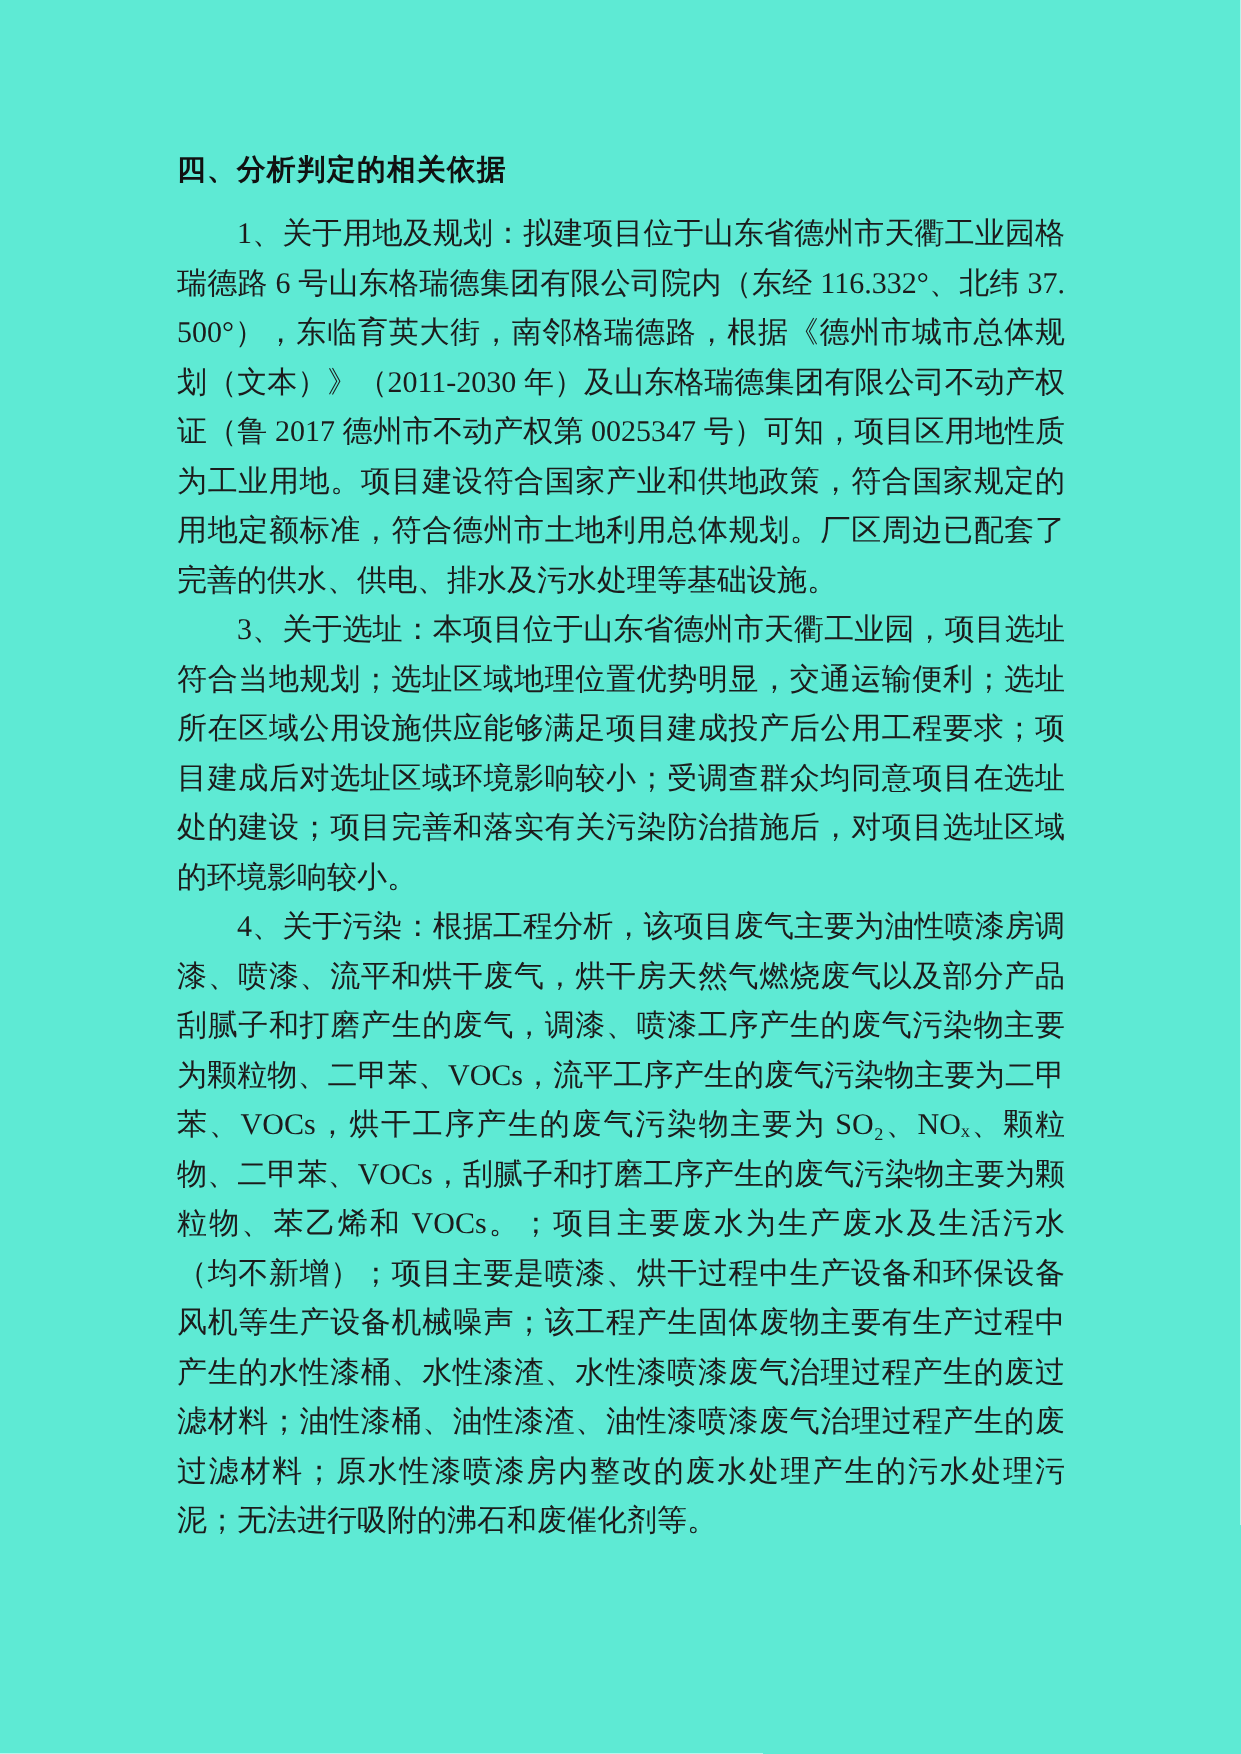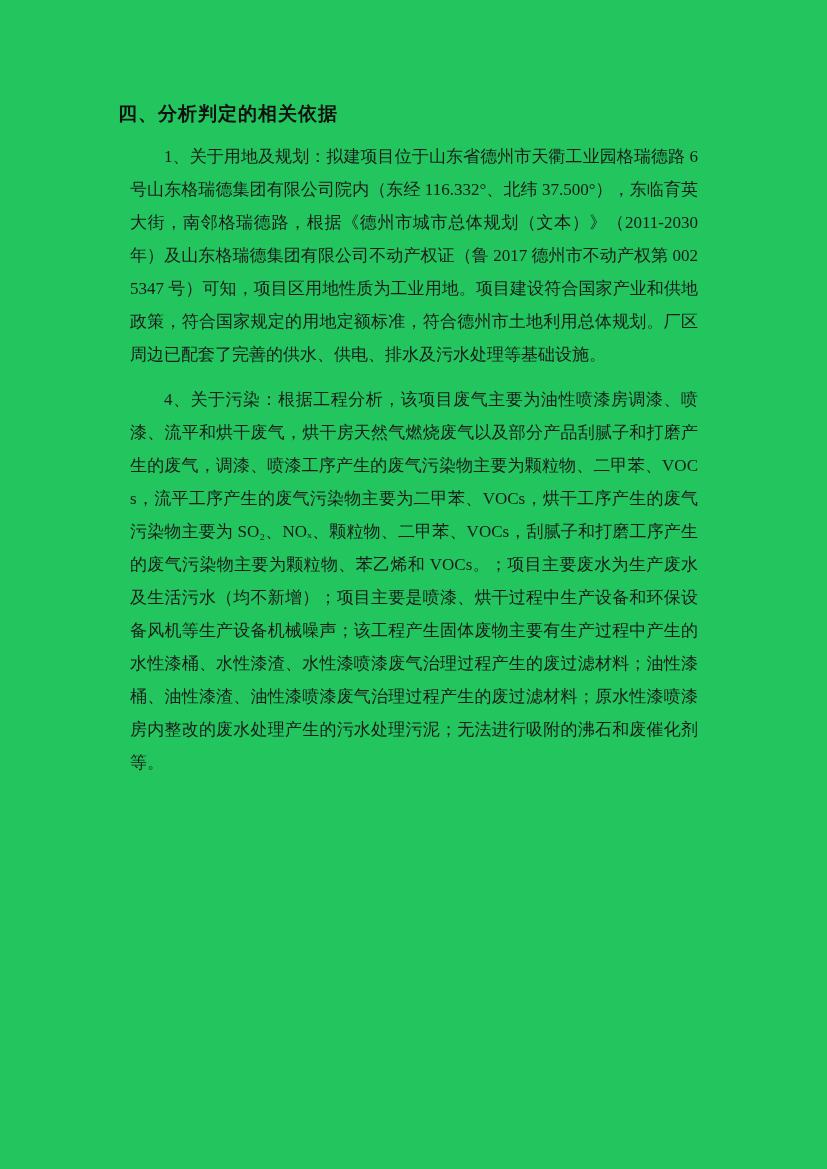--- a/index.html
+++ b/index.html
@@ -5,48 +5,49 @@
   html, body {
     margin: 0;
     padding: 0;
     background: #ffffff;
   }
   .page {
     position: relative;
     width: 827px;
     height: 1169px;
     box-sizing: border-box;
-    background: #22c55e;
+    background: #5eead4;
     color: #1c1c1c;
     padding: 100px 117px 0 118px;
     overflow: hidden;
     font-family: "Liberation Serif", "DejaVu Serif", serif;
   }
   .heading {
     font-family: "DejaVu Sans", "Liberation Sans", sans-serif;
     font-weight: bold;
     font-size: 19px;
     line-height: 26px;
     letter-spacing: 1px;
     margin: 0 0 14px 0;
     color: #111111;
   }
   .body-text p {
-    margin: 12px;
-    font-size: 17px;
+    margin: 0;
+    font-size: 20px;
     line-height: 33px;
     text-align: justify;
     text-justify: inter-ideograph;
     text-indent: 2em;
     word-break: break-all;
     color: #1c1c1c;
   }
 </style>
 </head>
 <body>
 
 <div class="page">
   <h1 class="heading">四、分析判定的相关依据</h1>
   <div class="body-text">
     <p>1、关于用地及规划：拟建项目位于山东省德州市天衢工业园格瑞德路 6 号山东格瑞德集团有限公司院内（东经 116.332°、北纬 37.500°），东临育英大街，南邻格瑞德路，根据《德州市城市总体规划（文本）》（2011-2030 年）及山东格瑞德集团有限公司不动产权证（鲁 2017 德州市不动产权第 0025347 号）可知，项目区用地性质为工业用地。项目建设符合国家产业和供地政策，符合国家规定的用地定额标准，符合德州市土地利用总体规划。厂区周边已配套了完善的供水、供电、排水及污水处理等基础设施。</p>
+    <p>3、关于选址：本项目位于山东省德州市天衢工业园，项目选址符合当地规划；选址区域地理位置优势明显，交通运输便利；选址所在区域公用设施供应能够满足项目建成投产后公用工程要求；项目建成后对选址区域环境影响较小；受调查群众均同意项目在选址处的建设；项目完善和落实有关污染防治措施后，对项目选址区域的环境影响较小。</p>
     <p>4、关于污染：根据工程分析，该项目废气主要为油性喷漆房调漆、喷漆、流平和烘干废气，烘干房天然气燃烧废气以及部分产品刮腻子和打磨产生的废气，调漆、喷漆工序产生的废气污染物主要为颗粒物、二甲苯、VOCs，流平工序产生的废气污染物主要为二甲苯、VOCs，烘干工序产生的废气污染物主要为 SO₂、NOₓ、颗粒物、二甲苯、VOCs，刮腻子和打磨工序产生的废气污染物主要为颗粒物、苯乙烯和 VOCs。；项目主要废水为生产废水及生活污水（均不新增）；项目主要是喷漆、烘干过程中生产设备和环保设备风机等生产设备机械噪声；该工程产生固体废物主要有生产过程中产生的水性漆桶、水性漆渣、水性漆喷漆废气治理过程产生的废过滤材料；油性漆桶、油性漆渣、油性漆喷漆废气治理过程产生的废过滤材料；原水性漆喷漆房内整改的废水处理产生的污水处理污泥；无法进行吸附的沸石和废催化剂等。</p>
   </div>
 </div>
 
 </body></html>

